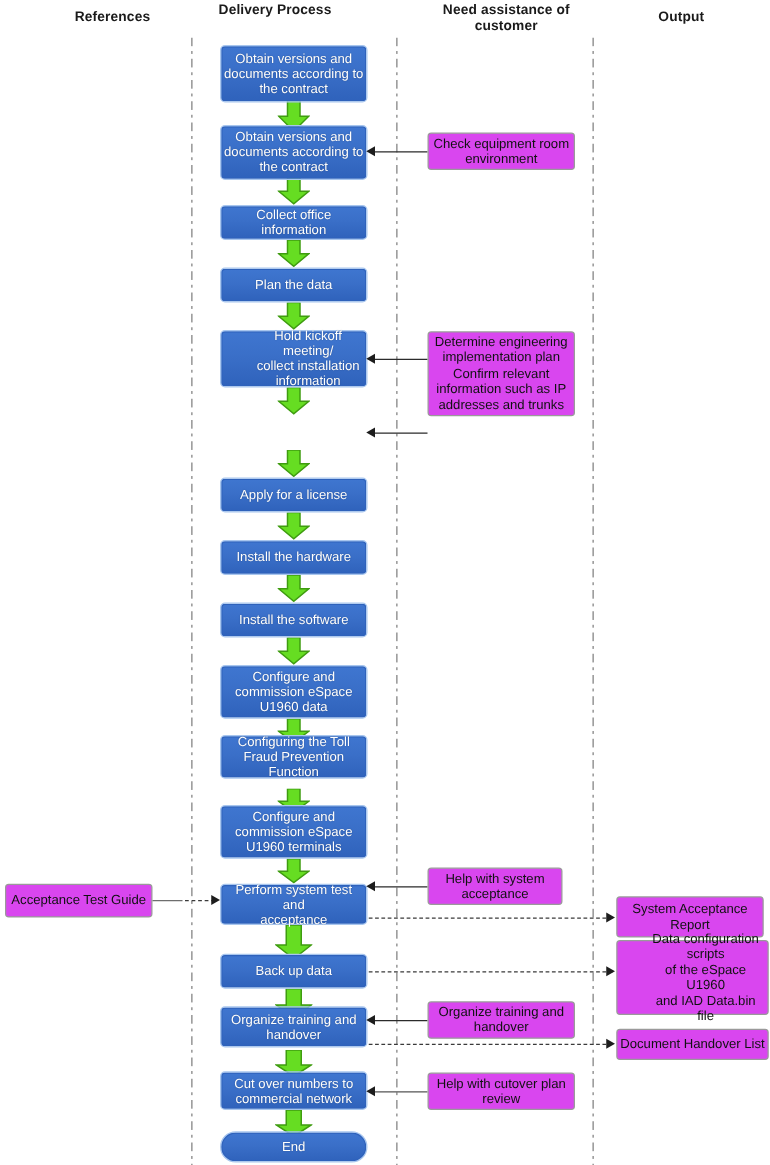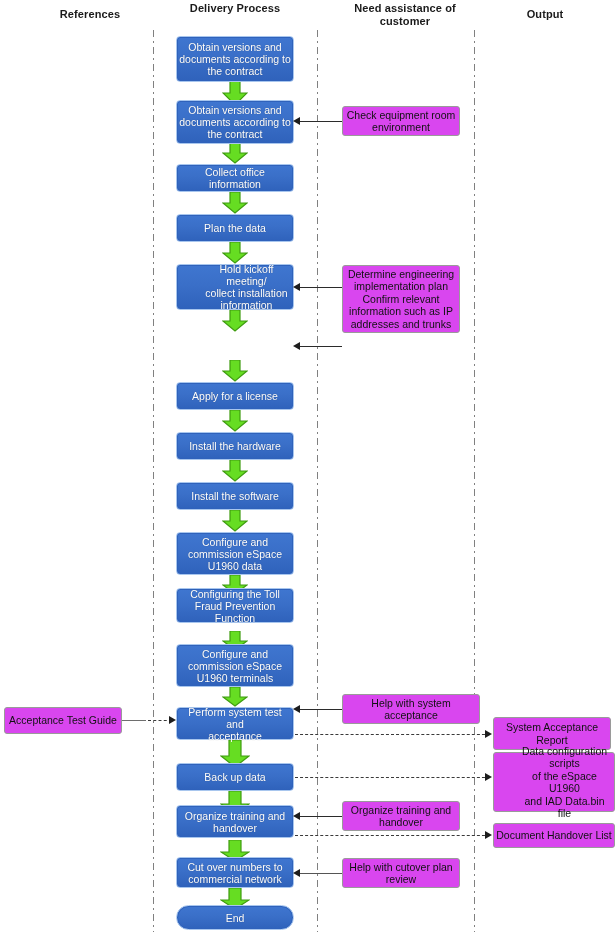--- a/index.html
+++ b/index.html
@@ -127,21 +127,21 @@
     height: 1px;
     background: #6e6e6e;
   }
 </style>
 </head>
 <body>
 
 <div id="canvas">
 
   <div class="col-header" style="left:30px; top:8px; width:120px;">References</div>
-  <div class="col-header" style="left:175px; top:2px; width:120px;">Delivery
+  <div class="col-header" style="left:160px; top:2px; width:120px;">Delivery
 Process</div>
   <div class="col-header" style="left:340px; top:2px; width:130px;">Need assistance
 of customer</div>
   <div class="col-header" style="left:490px; top:8px; width:110px;">Output</div>
 
   <div class="divider" style="left:153px;"></div>
   <div class="divider" style="left:317px;"></div>
   <div class="divider" style="left:474px;"></div>
 
   <div class="garrow" style="left:222px; top:80px; height:26px;">
@@ -275,21 +275,21 @@
   <div class="hline grey" style="left:299px; top:873px; width:43px;"></div>
   <div class="arrowhead-left" style="left:293px; top:869px;"></div>
 
   <div class="gbox" style="left:342px; top:106px; width:118px; height:30px;">Check equipment room
 environment</div>
   <div class="gbox" style="left:342px; top:255px; width:118px; height:68px;margin-top:10px;">Determine engineering
 implementation plan
 Confirm relevant
 information such as IP
 addresses and trunks</div>
-  <div class="gbox" style="left:342px; top:694px; width:138px; height:30px;">Help with system
+  <div class="gbox" style="left:342px; top:694px; width:108px; height:30px;">Help with system
 acceptance</div>
   <div class="gbox" style="left:342px; top:801px; width:118px; height:30px;">Organize training and
 handover</div>
   <div class="gbox" style="left:342px; top:858px; width:118px; height:30px;">Help with cutover plan
 review</div>
 
   <div class="gbox" style="left:4px; top:707px; width:118px; height:27px;">Acceptance Test Guide</div>
   <div class="sline" style="left:122px; top:720px; width:24px;"></div>
   <div class="dline" style="left:148px; top:720px; width:24px;"></div>
   <div class="arrowhead-right" style="left:169px; top:716px;"></div>

